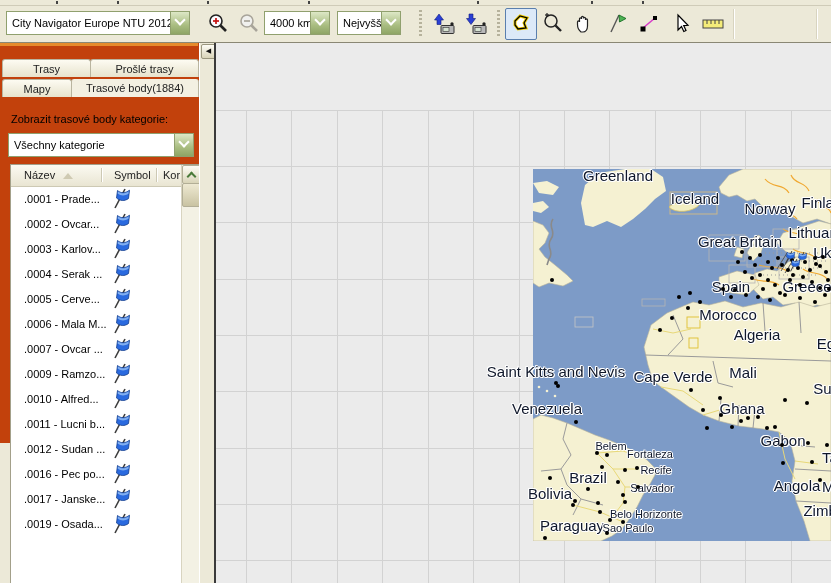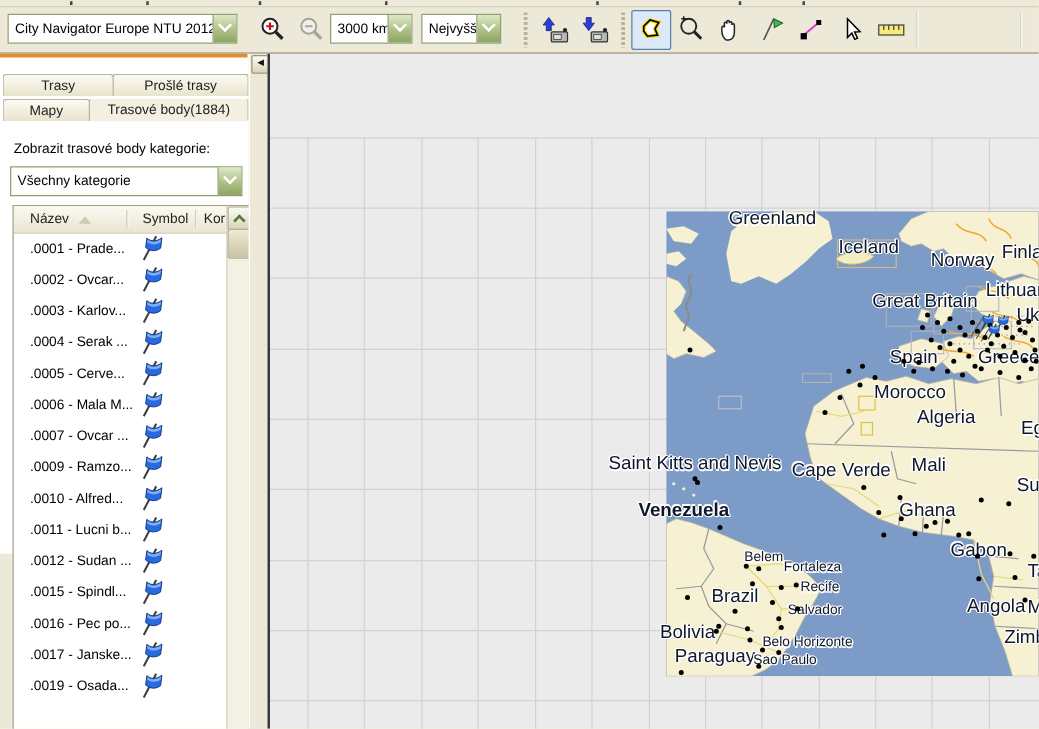--- a/index.html
+++ b/index.html
@@ -17,21 +17,21 @@
   .combo{position:absolute;top:5px;height:22px;background:#fff;border:1px solid #90a06e;display:flex;align-items:center;}
   .combo .val{padding-left:5px;white-space:nowrap;overflow:hidden;flex:1;}
   .combo .btn{width:18px;height:100%;background:linear-gradient(#dde8c6,#a9bd81 60%,#8ea565);
               border-left:1px solid #90a06e;position:relative;}
   .chev{position:absolute;left:5px;top:4px;width:6px;height:6px;border-right:2px solid #fff;border-bottom:2px solid #fff;transform:rotate(45deg);}
   .grip{position:absolute;top:4px;width:3px;height:28px;
         background:repeating-linear-gradient(#b6b29c 0 2px,transparent 2px 4px);}
   .tsep{position:absolute;top:3px;width:1px;height:30px;background:#d8d4c0;border-right:1px solid #fff;}
 
   
-  #sidebar{left:0;top:43px;width:199px;height:400px;background:#ffffff;}
+  #sidebar{left:0;top:43px;width:199px;height:400px;background:#c2410c;}
   .tab{position:absolute;border:1px solid #b9b5a0;border-bottom:none;border-radius:3px 3px 0 0;
        background:linear-gradient(#fdfbf2,#e7e3cd);display:flex;align-items:center;justify-content:center;color:#222;}
   .tab.active{background:#f3f0e2;border-top:none;}
   #tab-accent{left:0;top:33px;width:198px;height:3px;background:#e68b2c;}
   #cat-combo{left:8px;top:90px;width:184px;}
   
   #wp-list{left:10px;top:121px;width:188px;height:419px;background:#fff;border:1px solid #a3a08a;overflow:hidden;}
   #wp-header{position:absolute;left:0;top:0;width:186px;height:21px;
              background:linear-gradient(#fbfaf2,#e9e5d2);border-bottom:1px solid #cdc9b4;}
   .hsep{position:absolute;top:3px;width:1px;height:14px;background:#cdc9b4;border-right:1px solid #fff;}
@@ -102,21 +102,21 @@
     </div>
     <div class="tbtn" style="left:233px">
       <svg width="24" height="24" viewBox="0 0 24 24">
           <circle cx="10" cy="9" r="6" fill="#f0f0ee" stroke="#a8a49a" stroke-width="1.6"></circle>
           <line x1="14.5" y1="13.5" x2="20" y2="19" stroke="#a8a49a" stroke-width="2.6"></line>
           <line x1="7" y1="9" x2="13" y2="9" stroke="#a8a49a" stroke-width="1.7"></line>
         </svg>
     </div>
 
     <div class="combo" style="left:264px;width:64px;">
-      <span class="val">3000 km</span>
+      <span class="val">4000 km</span>
       <span class="btn">
           <span class="chev"></span>
         </span>
     </div>
     <div class="combo" style="left:337px;width:62px;">
       <span class="val">Nejvyšší</span>
       <span class="btn">
           <span class="chev"></span>
         </span>
     </div>
@@ -301,28 +301,20 @@
           <div class="wp-row">
             <span class="wp-name">.0011 - Lucni b...</span>
             <span class="wp-flag"><svg viewBox="0 0 22 22" xmlns="http://www.w3.org/2000/svg">
                 <line x1="4" y1="21" x2="14" y2="2" stroke="#3c3c3c" stroke-width="1.6"></line>
                 <path d="M6.5,3.5 C10,6.5 14,6.5 18.5,3.2 L17.5,11.5 C13.5,14.5 9,14 5.5,11 Z" fill="#2a6adf" stroke="#123c8c" stroke-width="0.8"></path>
                 <path d="M7,4.5 C10,7 14,7 17.8,4.2 L17.5,6.8 C13.5,9.3 9.5,8.8 6.7,6.6 Z" fill="#8ab6f2" opacity="0.9"></path>
               </svg></span>
           </div>
           <div class="wp-row">
             <span class="wp-name">.0012 - Sudan ...</span>
-            <span class="wp-flag"><svg viewBox="0 0 22 22" xmlns="http://www.w3.org/2000/svg">
-                <line x1="4" y1="21" x2="14" y2="2" stroke="#3c3c3c" stroke-width="1.6"></line>
-                <path d="M6.5,3.5 C10,6.5 14,6.5 18.5,3.2 L17.5,11.5 C13.5,14.5 9,14 5.5,11 Z" fill="#2a6adf" stroke="#123c8c" stroke-width="0.8"></path>
-                <path d="M7,4.5 C10,7 14,7 17.8,4.2 L17.5,6.8 C13.5,9.3 9.5,8.8 6.7,6.6 Z" fill="#8ab6f2" opacity="0.9"></path>
-              </svg></span>
-          </div>
-          <div class="wp-row">
-            <span class="wp-name">.0015 - Spindl...</span>
             <span class="wp-flag"><svg viewBox="0 0 22 22" xmlns="http://www.w3.org/2000/svg">
                 <line x1="4" y1="21" x2="14" y2="2" stroke="#3c3c3c" stroke-width="1.6"></line>
                 <path d="M6.5,3.5 C10,6.5 14,6.5 18.5,3.2 L17.5,11.5 C13.5,14.5 9,14 5.5,11 Z" fill="#2a6adf" stroke="#123c8c" stroke-width="0.8"></path>
                 <path d="M7,4.5 C10,7 14,7 17.8,4.2 L17.5,6.8 C13.5,9.3 9.5,8.8 6.7,6.6 Z" fill="#8ab6f2" opacity="0.9"></path>
               </svg></span>
           </div>
           <div class="wp-row">
             <span class="wp-name">.0016 - Pec po...</span>
             <span class="wp-flag"><svg viewBox="0 0 22 22" xmlns="http://www.w3.org/2000/svg">
                 <line x1="4" y1="21" x2="14" y2="2" stroke="#3c3c3c" stroke-width="1.6"></line>
@@ -495,25 +487,25 @@
           <div class="mlab country" style="left: 306px; top: 83px;">Ukraine</div>
           <div class="mlab country" style="left: 198px; top: 117px;">Spain</div>
           <div class="mlab country" style="left: 274px; top: 117px;">Greece</div>
           <div class="mlab country" style="left: 195px; top: 145px;">Morocco</div>
           <div class="mlab country" style="left: 224px; top: 165px;">Algeria</div>
           <div class="mlab country" style="left: 303px; top: 174px;">Egypt</div>
           <div class="mlab country" style="left: 23px; top: 202px;">Saint Kitts and Nevis</div>
           <div class="mlab country" style="left: 140px; top: 207px;">Cape Verde</div>
           <div class="mlab country" style="left: 210px; top: 203px;">Mali</div>
           <div class="mlab country" style="left: 302px; top: 219px;">Sudan</div>
-          <div class="mlab country" style="left: 14px; top: 239px; font-weight: bold;">Venezuela</div>
+          <div class="mlab country" style="left: 14px; top: 239px;">Venezuela</div>
           <div class="mlab country" style="left: 209px; top: 239px;">Ghana</div>
           <div class="mlab country" style="left: 250px; top: 271px;">Gabon</div>
           <div class="mlab country" style="left: 55px; top: 308px;">Brazil</div>
-          <div class="mlab country" style="left: 17px; top: 337px;">Bolivia</div>
+          <div class="mlab country" style="left: 17px; top: 324px;">Bolivia</div>
           <div class="mlab country" style="left: 39px; top: 356px;">Paraguay</div>
           <div class="mlab country" style="left: 264px; top: 316px;">Angola</div>
           <div class="mlab country" style="left: 332px; top: 317px;">Mozambique</div>
           <div class="mlab country" style="left: 319px; top: 288px;">Tanzania</div>
           <div class="mlab country" style="left: 305px; top: 341px;">Zimbabwe</div>
           <div class="mlab city" style="left: 78px; top: 277px;">Belem</div>
           <div class="mlab city" style="left: 117px; top: 285px;">Fortaleza</div>
           <div class="mlab city" style="left: 123px; top: 301px;">Recife</div>
           <div class="mlab city" style="left: 119px; top: 319px;">Salvador</div>
           <div class="mlab city" style="left: 113px; top: 345px;">Belo Horizonte</div>

